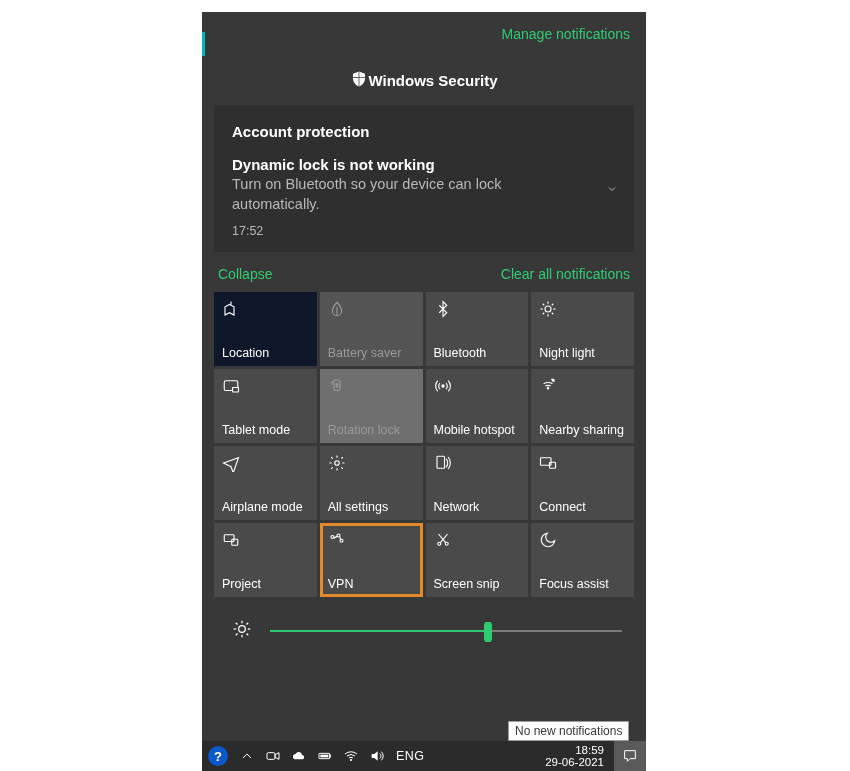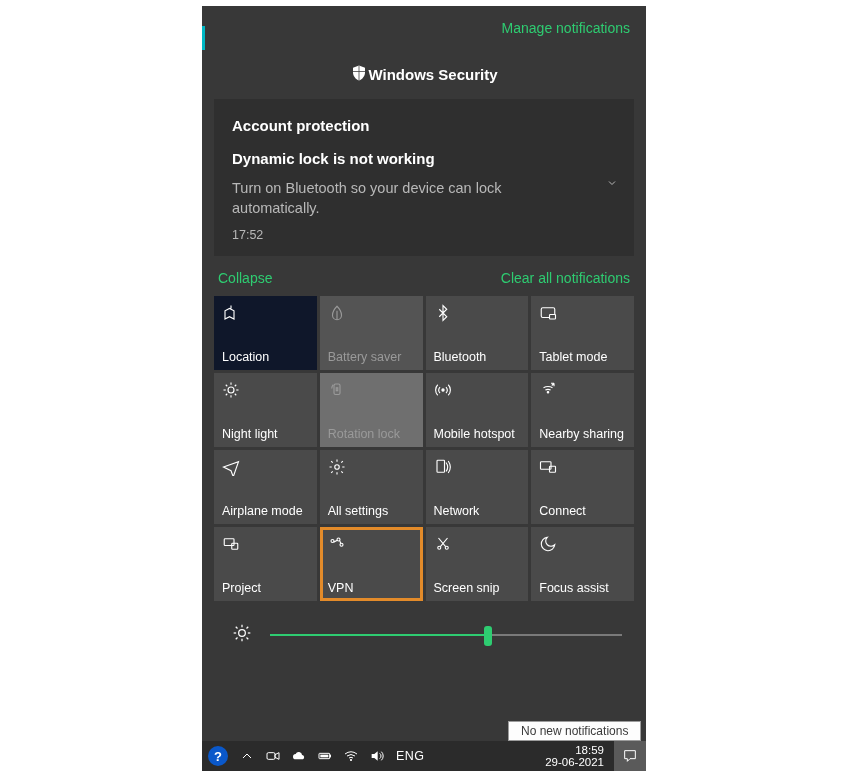--- a/index.html
+++ b/index.html
@@ -1,20 +1,20 @@
 <!DOCTYPE html>
 <html><head>
 <meta charset="utf-8">
 <style>
   * { box-sizing: border-box; margin: 0; padding: 0; font-family: "Segoe UI", Arial, sans-serif; }
   body { background: #fff; width: 850px; height: 771px; position: relative; overflow: hidden; }
 
   .panel {
     position: absolute;
-    left: 202px; top: 6px;
+    left: 202px; top: 12px;
     width: 444px; height: 745px;
     background: #383838;
     color: #fff;
     display: flex;
     flex-direction: column;
   }
   .panel::before{
     content:"";
     position:absolute; left:0; top:20px; width:3px; height:24px; background:#00b7c3;
   }
@@ -32,21 +32,21 @@
   }
   .notif-header svg { width:18px; height:18px; }
 
   .card {
     margin: 0 12px;
     background: #2f2f2f;
     padding: 18px 18px 14px 18px;
     position: relative;
   }
   .card-title { font-size: 15px; font-weight:600; margin-bottom: 16px; color:#fff;}
-  .card-msg-title { font-size: 15px; font-weight:600; color:#fff; margin-bottom:12px;}
+  .card-msg-title { font-size: 15px; font-weight:600; color:#fff; margin-bottom:2px;}
   .card-msg-body { font-size: 14.5px; color:#b8b8b8; line-height:1.35; max-width: 340px;}
   .card-time { font-size: 12.5px; color:#b8b8b8; margin-top:10px;}
   .card-chevron { position:absolute; right:16px; top: 78px; color:#b8b8b8; font-size:12px;}
 
   .row-links { display:flex; justify-content:space-between; padding: 14px 16px 10px 16px; font-size:14px;}
   .row-links span { color:#2ecc71; cursor:pointer;}
 
   .tiles { padding: 0 12px; display:grid; grid-template-columns: repeat(4, 1fr); grid-auto-rows: 74px; gap:3px;}
   .tile {
     background:#4a4a4a; color:#fff; padding:6px 8px 6px 8px;
@@ -66,21 +66,21 @@
   .brightness svg { width:20px; height:20px; stroke:#fff; fill:none; stroke-width:1.5;}
   .slider { flex:1; height:2px; background:#7a7a7a; position:relative;}
   .slider .fill { position:absolute; left:0; top:0; height:2px; background:#2ecc71;}
   .slider .thumb { position:absolute; top:-8px; width:8px; height:20px; background:#2ecc71; border-radius:3px;}
 
   .tooltip {
     position:absolute; right:202px; bottom:30px;
     transform: translateX(100%);
     left: 508px; right:auto; bottom:30px; transform:none;
     background:#fdfdfd; color:#3a3a3a; font-size:12px;
-    padding:2px 12px; border:1px solid #9c9c9c;
+    padding:2px 6px; border:1px solid #9c9c9c;
     white-space:nowrap;
     z-index:5;
   }
 
   .taskbar {
     position:absolute; left:202px; bottom:0; width:444px; height:30px;
     background:#2b2b2b; display:flex; align-items:center; color:#fff;
     font-size:12px;
   }
   .taskbar .help { width:20px; height:20px; border-radius:50%; background:#0a58ca; color:#fff; display:flex; align-items:center; justify-content:center; font-weight:bold; margin:0 6px 0 6px; font-size:13px;}
@@ -151,41 +151,41 @@
         <div class="ic">
           <svg viewBox="0 0 24 24">
             <path d="M7 7l10 10-5 5V2l5 5L7 17"></path>
           </svg>
         </div>
         <div>Bluetooth</div>
       </div>
       <div class="tile">
         <div class="ic">
           <svg viewBox="0 0 24 24">
-            <rect x="3" y="5" width="18" height="13" rx="2"></rect>
-            <rect x="14" y="14" width="8" height="6" rx="1" fill="#4a4a4a"></rect>
-          </svg>
-        </div>
-        <div>Tablet mode</div>
-      </div>
-      <div class="tile">
-        <div class="ic">
-          <svg viewBox="0 0 24 24">
             <circle cx="12" cy="12" r="4"></circle>
             <line x1="12" y1="2" x2="12" y2="5"></line>
             <line x1="12" y1="19" x2="12" y2="22"></line>
             <line x1="2" y1="12" x2="5" y2="12"></line>
             <line x1="19" y1="12" x2="22" y2="12"></line>
             <line x1="5" y1="5" x2="7" y2="7"></line>
             <line x1="17" y1="17" x2="19" y2="19"></line>
             <line x1="5" y1="19" x2="7" y2="17"></line>
             <line x1="17" y1="7" x2="19" y2="5"></line>
           </svg>
         </div>
         <div>Night light</div>
+      </div>
+      <div class="tile">
+        <div class="ic">
+          <svg viewBox="0 0 24 24">
+            <rect x="3" y="5" width="18" height="13" rx="2"></rect>
+            <rect x="14" y="14" width="8" height="6" rx="1" fill="#4a4a4a"></rect>
+          </svg>
+        </div>
+        <div>Tablet mode</div>
       </div>
       <div class="tile light disabled">
         <div class="ic">
           <svg viewBox="0 0 24 24">
             <rect x="8" y="4" width="8" height="14" rx="2"></rect>
             <path d="M5 10a7 7 0 012-5"></path>
             <rect x="11" y="9" width="2" height="4"></rect>
           </svg>
         </div>
         <div>Rotation lock</div>

